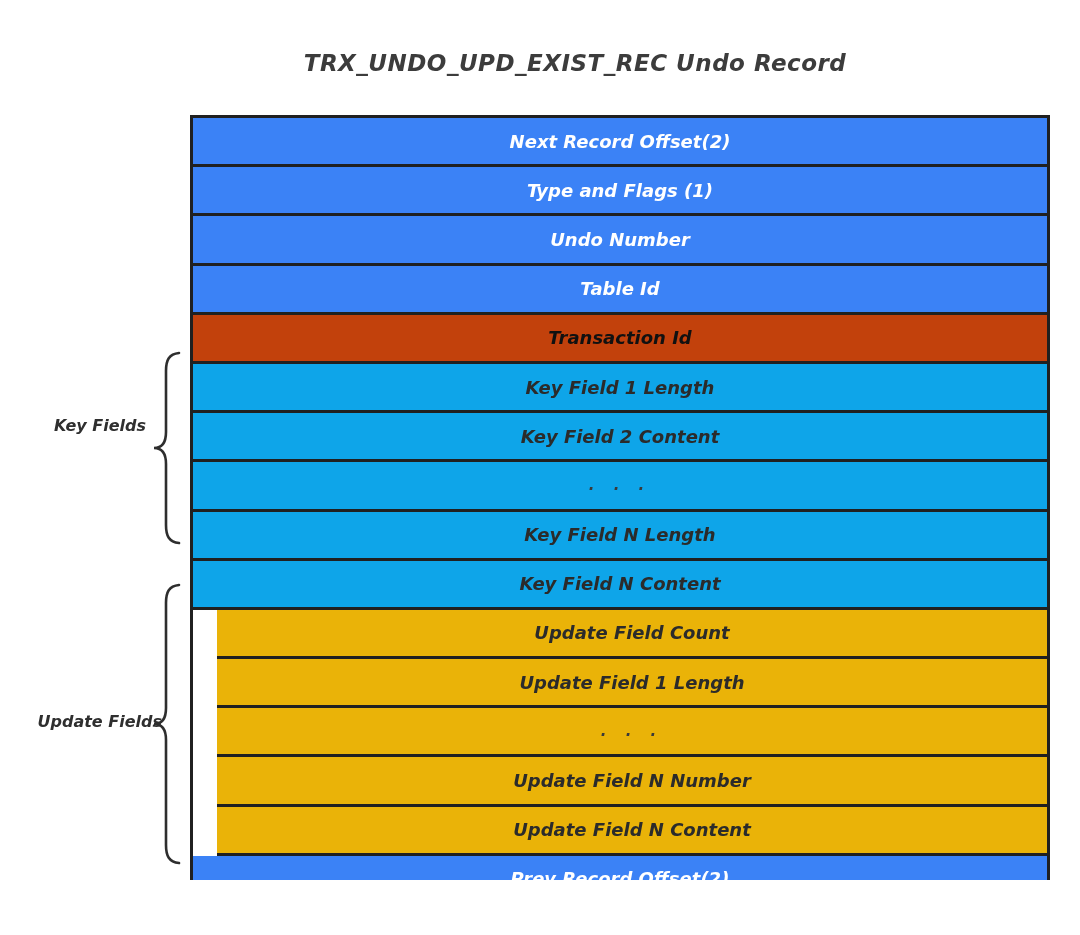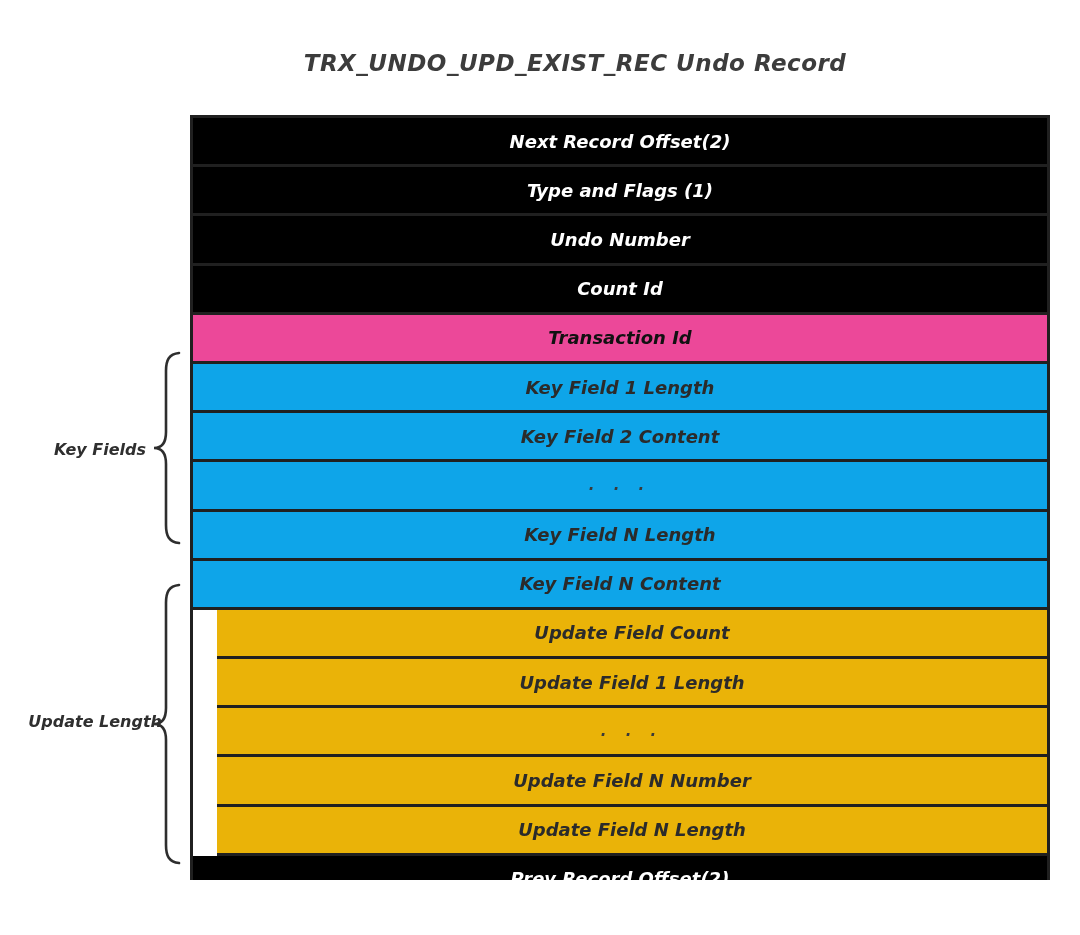--- a/index.html
+++ b/index.html
@@ -40,35 +40,35 @@
     align-items: center;
     justify-content: center;
     box-sizing: border-box;
     border-bottom: 3px solid #202020;
     font-style: italic;
     font-weight: 600;
     font-size: 18px;
     white-space: nowrap;
   }
   .row:last-child { border-bottom: none; text-align: right; }
-  .r-dark   { background: #000000; color: #ffffff; }
-  .r-medium { background: #ec4899; color: #111111; }
+  .r-dark   { background: #3b82f6; color: #ffffff; }
+  .r-medium { background: #c2410c; color: #111111; }
   .r-white  { background: #0ea5e9; color: #2b2b2b; }
   .r-light  { background: #eab308; color: #2b2b2b; margin-left: 24px; }
   .ellipsis { letter-spacing: 7px; font-size: 15px; color: #3a3a3a; }
   .side-label {
     position: absolute;
     text-align: right;
     font-style: italic;
     font-weight: 600;
     font-size: 16px;
     color: #2f2f2f;
     white-space: nowrap;
   }
-  .label-key    { left: 26px; top: 440px; width: 120px; font-style: italic; }
+  .label-key    { left: 26px; top: 416px; width: 120px; font-style: italic; }
   .label-update { left: 26px; top: 712px; width: 136px; }
   .brace { position: absolute; }
   .brace-key    { left: 151px; top: 351px; }
   .brace-update { left: 151px; top: 583px; }
   .brace path {
     fill: none;
     stroke: #2e2e2e;
     stroke-width: 2.6;
     stroke-linecap: round;
   }
@@ -87,40 +87,40 @@
 <body>
 
 <div class="canvas">
 
   <div class="title">TRX_UNDO_UPD_EXIST_REC Undo Record</div>
 
   <div class="record-table">
     <div class="row r-dark">Next Record Offset(2)</div>
     <div class="row r-dark">Type and Flags (1)</div>
     <div class="row r-dark">Undo Number</div>
-    <div class="row r-dark">Count Id</div>
+    <div class="row r-dark">Table Id</div>
     <div class="row r-medium">Transaction Id</div>
     <div class="row r-white">Key Field 1 Length</div>
     <div class="row r-white">Key Field 2 Content</div>
     <div class="row r-white ellipsis">. . .</div>
     <div class="row r-white">Key Field N Length</div>
     <div class="row r-white">Key Field N Content</div>
     <div class="row r-light">Update Field Count</div>
     <div class="row r-light">Update Field 1 Length</div>
     <div class="row r-light ellipsis">. . .</div>
     <div class="row r-light">Update Field N Number</div>
-    <div class="row r-light">Update Field N Length</div>
+    <div class="row r-light">Update Field N Content</div>
     <div class="row r-dark">Prev Record Offset(2)</div>
   </div>
 
   <div class="side-label label-key">Key Fields</div>
   <svg class="brace brace-key" width="32" height="194" viewBox="0 0 32 194" xmlns="http://www.w3.org/2000/svg">
     <path d="M 28 2 C 18 3, 15 9, 15 20 L 15 81 C 15 91, 12 97, 3 97 C 12 97, 15 103, 15 113 L 15 174 C 15 185, 18 191, 28 192"></path>
   </svg>
 
-  <div class="side-label label-update">Update Length</div>
+  <div class="side-label label-update">Update Fields</div>
   <svg class="brace brace-update" width="32" height="282" viewBox="0 0 32 282" xmlns="http://www.w3.org/2000/svg">
     <path d="M 28 2 C 18 3, 15 9, 15 20 L 15 125 C 15 135, 12 141, 3 141 C 12 141, 15 147, 15 157 L 15 262 C 15 273, 18 279, 28 280"></path>
   </svg>
 
   <div class="watermark">@稀土掘金技术社区</div>
 
 </div>
 
 </body></html>

